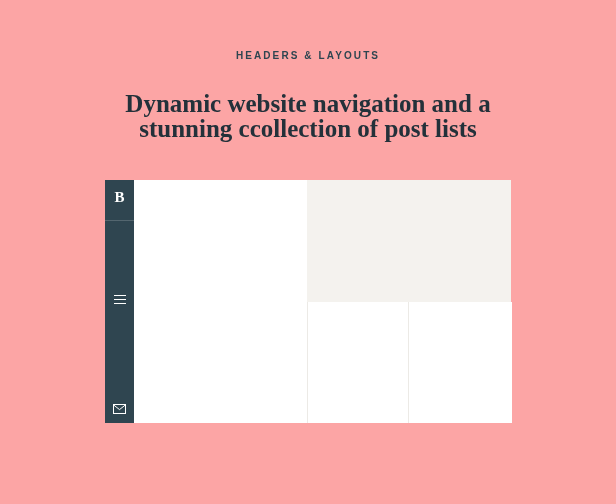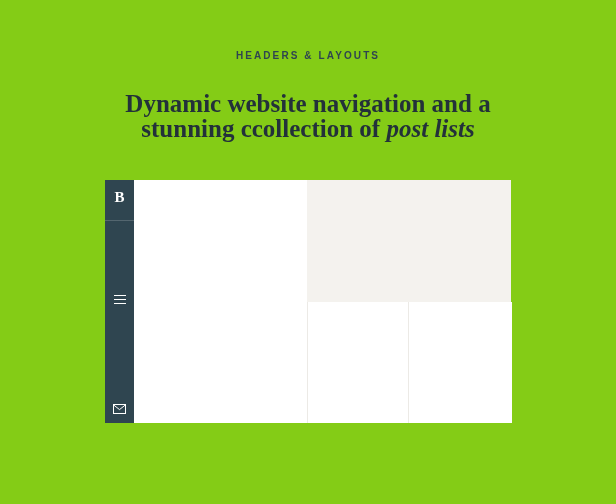--- a/index.html
+++ b/index.html
@@ -10,21 +10,21 @@
     width: 616px;
     height: 504px;
     background: #f4f2ee;
     font-family: "Liberation Sans", sans-serif;
     overflow: hidden;
   }
   .page {
     position: relative;
     width: 616px;
     height: 504px;
-    background: #84cc16;
+    background: #fca5a5;
   }
 
   
   .eyebrow {
     position: absolute;
     top: 50px;
     left: 0;
     width: 616px;
     text-align: center;
     font-family: "Liberation Sans", sans-serif;
@@ -40,21 +40,20 @@
     left: 88px;
     width: 440px;
     text-align: center;
     font-family: "Liberation Serif", serif;
     font-size: 25px;
     font-weight: 700;
     line-height: 25px;
     color: #23313a;
   }
   .headline .em {
-    font-style: italic;
     font-weight: 700;
   }
 
   
   .preview {
     position: absolute;
     left: 105px;
     top: 180px;
     width: 406px;
     height: 243px;

